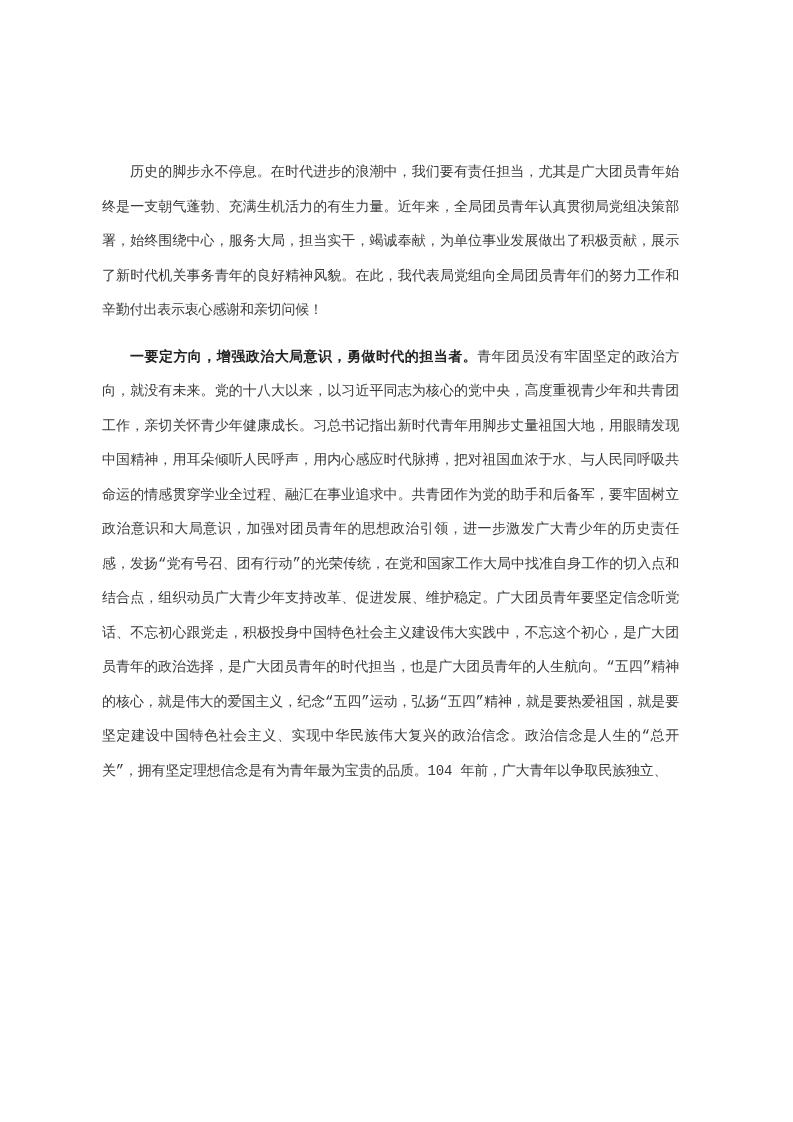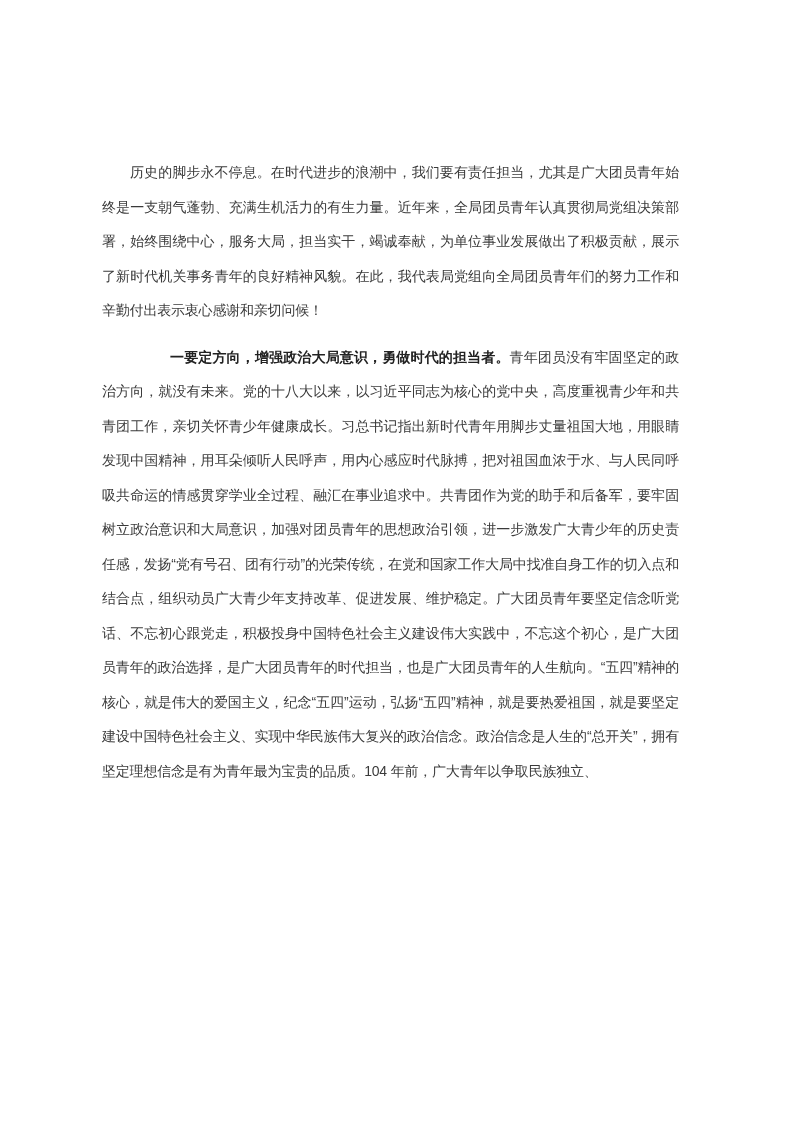--- a/index.html
+++ b/index.html
@@ -1,27 +1,27 @@
 <!DOCTYPE html>
 <html><head>
 <meta charset="utf-8">
 <style>
   html, body { margin: 0; padding: 0; background: #ffffff; }
   body { width: 793px; height: 1122px; position: relative; overflow: hidden; }
   .page {
     position: absolute; left: 102px; top: 155px; width: 577px;
-    font-family: Liberation Sans, sans-serif;
+    font-family: Liberation Mono, monospace;
     font-size: 14px; color: #3a3a3a;
   }
   .para {
     margin: 0; line-height: 34.5px; text-align: justify;
     text-indent: 28px; letter-spacing: -0.2px;
   }
   .para.gap { margin-top: 12px; }
-  .lead { font-weight: bold; color: #222; margin-left: 40px; }
+  .lead { font-weight: bold; color: #222; }
 </style>
 </head>
 <body>
 
 <div class="page">
   <p class="para">
     <span>历史的脚步永不停息。在时代进步的浪潮中，我们要有责任担当，尤其是广大团员青年始终是一支朝气蓬勃、充满生机活力的有生力量。近年来，全局团员青年认真贯彻局党组决策部署，始终围绕中心，服务大局，担当实干，竭诚奉献，为单位事业发展做出了积极贡献，展示了新时代机关事务青年的良好精神风貌。在此，我代表局党组向全局团员青年们的努力工作和辛勤付出表示衷心感谢和亲切问候！</span>
   </p>
   <p class="para gap">
     <span class="lead">一要定方向，增强政治大局意识，勇做时代的担当者。</span><span>青年团员没有牢固坚定的政治方向，就没有未来。党的十八大以来，以习近平同志为核心的党中央，高度重视青少年和共青团工作，亲切关怀青少年健康成长。习总书记指出新时代青年用脚步丈量祖国大地，用眼睛发现中国精神，用耳朵倾听人民呼声，用内心感应时代脉搏，把对祖国血浓于水、与人民同呼吸共命运的情感贯穿学业全过程、融汇在事业追求中。共青团作为党的助手和后备军，要牢固树立政治意识和大局意识，加强对团员青年的思想政治引领，进一步激发广大青少年的历史责任感，发扬“党有号召、团有行动”的光荣传统，在党和国家工作大局中找准自身工作的切入点和结合点，组织动员广大青少年支持改革、促进发展、维护稳定。广大团员青年要坚定信念听党话、不忘初心跟党走，积极投身中国特色社会主义建设伟大实践中，不忘这个初心，是广大团员青年的政治选择，是广大团员青年的时代担当，也是广大团员青年的人生航向。“五四”精神的核心，就是伟大的爱国主义，纪念“五四”运动，弘扬“五四”精神，就是要热爱祖国，就是要坚定建设中国特色社会主义、实现中华民族伟大复兴的政治信念。政治信念是人生的“总开关”，拥有坚定理想信念是有为青年最为宝贵的品质。104 年前，广大青年以争取民族独立、</span>

